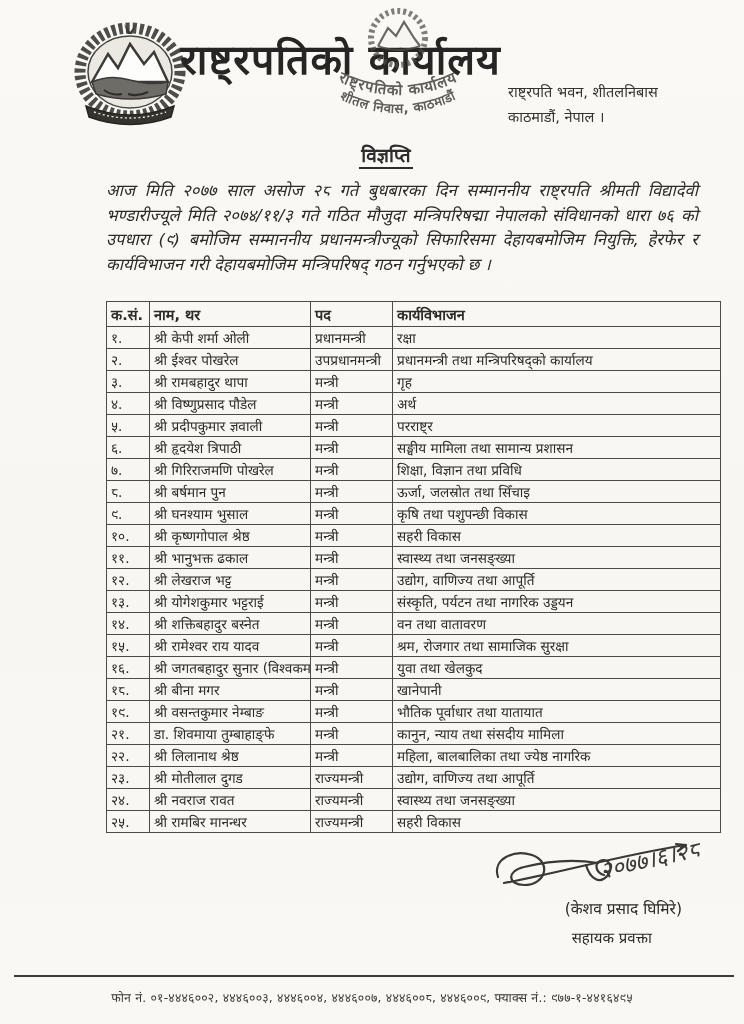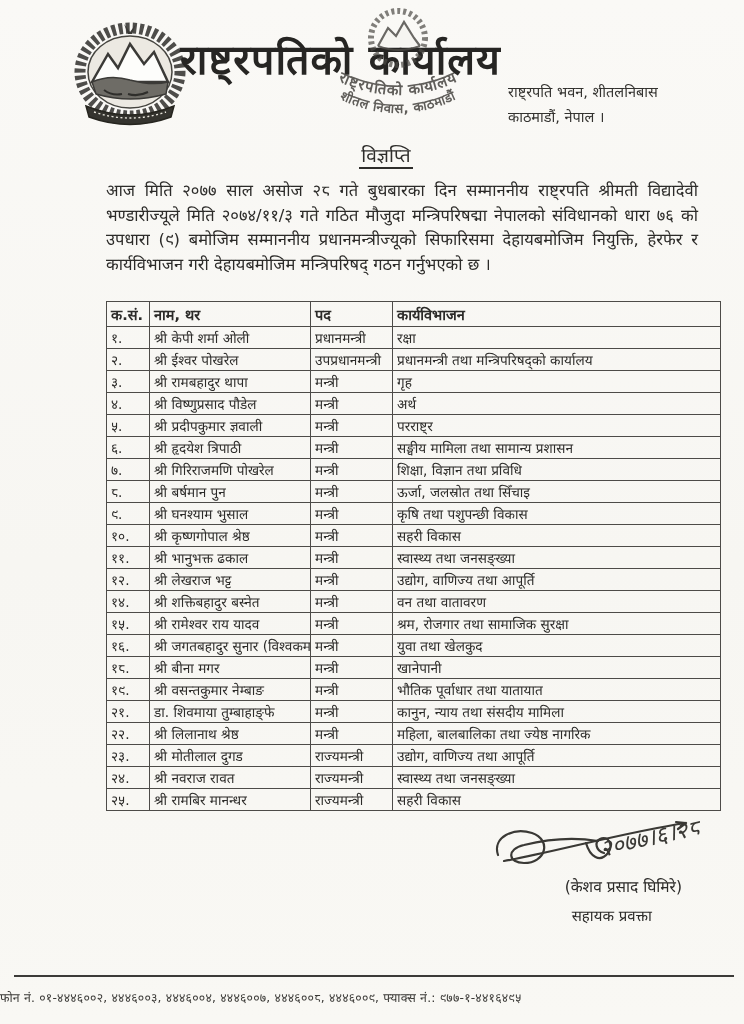--- a/index.html
+++ b/index.html
@@ -29,29 +29,29 @@
   }
   .stamp{position:absolute;left:292px;top:0px;width:156px;height:134px;opacity:.88;}
   .address{
     position:absolute;left:480px;top:80px;
     font-size:14.5px;line-height:25px;color:#33322f;
   }
 
   
   .notice-title{
     text-align:center;margin-top:6px;
-    font-size:19px;font-weight:normal;
+    font-size:19px;font-weight:bold;
   }
   .notice-title span{border-bottom:2px solid var(--ink);padding:0 2px 1px;}
 
   
   .body-text{
     margin:11px 46px 0 78px;
     font-size:16.5px;line-height:24.5px;
-    text-align:justify;color:#2c2b29;
+    text-align:justify;color:#2c2b29;font-style:italic;
   }
 
   
   table.cabinet{
     margin:24px 0 18px 78px;width:614px;
     border-collapse:collapse;table-layout:fixed;
   }
   table.cabinet th,table.cabinet td{
     border:1.4px solid var(--line);
     font-size:13.6px;color:#2c2b29;
@@ -76,21 +76,21 @@
   
   .sig-block{position:relative;height:110px;}
   .sig-scribble{position:absolute;right:24px;top:-14px;width:230px;height:72px;}
   .sig-name{position:absolute;right:62px;top:46px;font-size:15.5px;color:#2c2b29;}
   .sig-role{position:absolute;right:92px;top:76px;font-size:15px;color:#2c2b29;}
 
   
   .footer{position:absolute;left:0;right:0;bottom:18px;}
   .footer-rule{border:none;border-top:2.2px solid #3c3b38;margin:0 10px 0 14px;}
   .footer-contact{
-    margin-top:12px;
+    text-align:center;margin-top:12px;
     font-size:12.3px;color:#3a3936;letter-spacing:.2px;
   }
 </style>
 </head>
 <body>
 
 <div class="page">
 
   <div class="letterhead">
 
@@ -219,20 +219,26 @@
           <td class="d-post">मन्त्री</td>
           <td class="d-port">स्वास्थ्य तथा जनसङ्ख्या</td>
         </tr>
         <tr>
           <td class="d-sn">१२.</td>
           <td class="d-name">श्री लेखराज भट्ट</td>
           <td class="d-post">मन्त्री</td>
           <td class="d-port">उद्योग, वाणिज्य तथा आपूर्ति</td>
         </tr>
         <tr>
+          <td class="d-sn">१३.</td>
+          <td class="d-name">श्री योगेशकुमार भट्टराई</td>
+          <td class="d-post">मन्त्री</td>
+          <td class="d-port">संस्कृति, पर्यटन तथा नागरिक उड्डयन</td>
+        </tr>
+        <tr>
           <td class="d-sn">१४.</td>
           <td class="d-name">श्री शक्तिबहादुर बस्नेत</td>
           <td class="d-post">मन्त्री</td>
           <td class="d-port">वन तथा वातावरण</td>
         </tr>
         <tr>
           <td class="d-sn">१५.</td>
           <td class="d-name">श्री रामेश्वर राय यादव</td>
           <td class="d-post">मन्त्री</td>
           <td class="d-port">श्रम, रोजगार तथा सामाजिक सुरक्षा</td>

